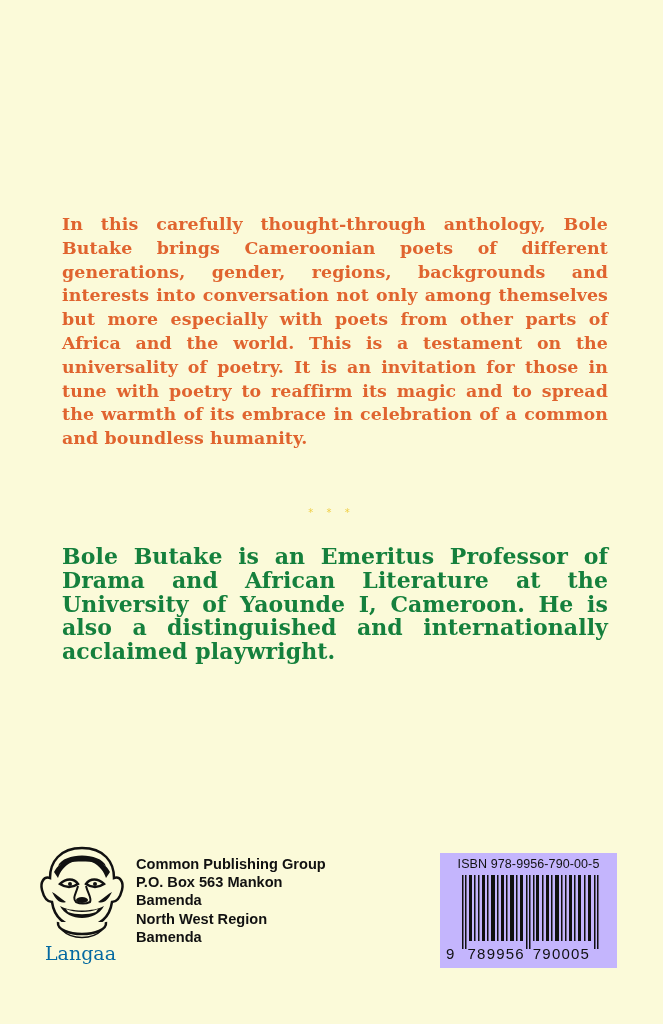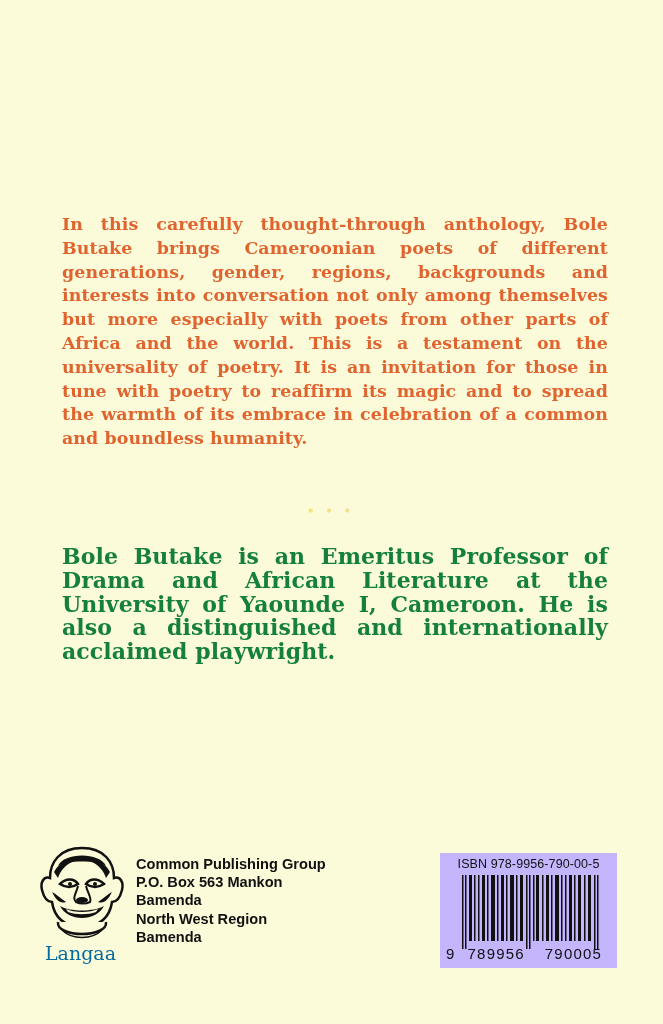--- a/index.html
+++ b/index.html
@@ -88,21 +88,21 @@
   .ean {
     position: absolute;
     top: 92px; left: 6px;
     font-family: "Liberation Sans", sans-serif;
     font-size: 15px;
     color: #111;
     letter-spacing: 1.2px;
     white-space: nowrap;
   }
   .ean .lead { margin-right: 12px; }
-  .ean .g1 { margin-right: 20px; }
+  .ean .g1 { margin-right: 8px; }
 </style>
 </head>
 <body>
 
 <div class="blurb">In this carefully thought-through anthology, Bole Butake brings Cameroonian poets of different generations, gender, regions, backgrounds and interests into conversation not only among themselves but more especially with poets from other parts of Africa and the world. This is a testament on the universality of poetry. It is an invitation for those in tune with poetry to reaffirm its magic and to spread the warmth of its embrace in celebration of a common and boundless humanity.</div>
 
 <div class="stars">* * *</div>
 
 <div class="bio">Bole Butake is an Emeritus Professor of Drama and African Literature at the University of Yaounde I, Cameroon. He is also a distinguished and internationally acclaimed playwright.</div>
 

